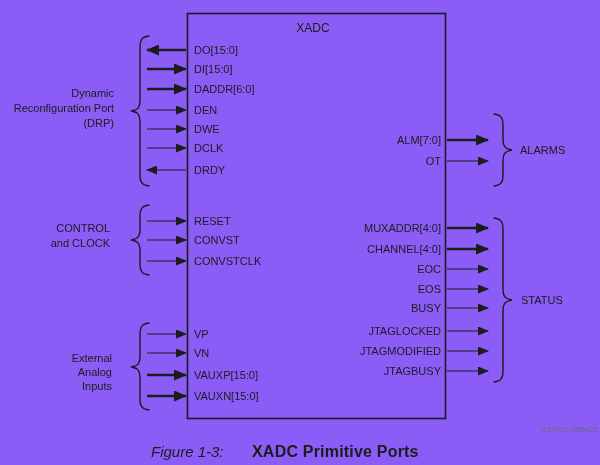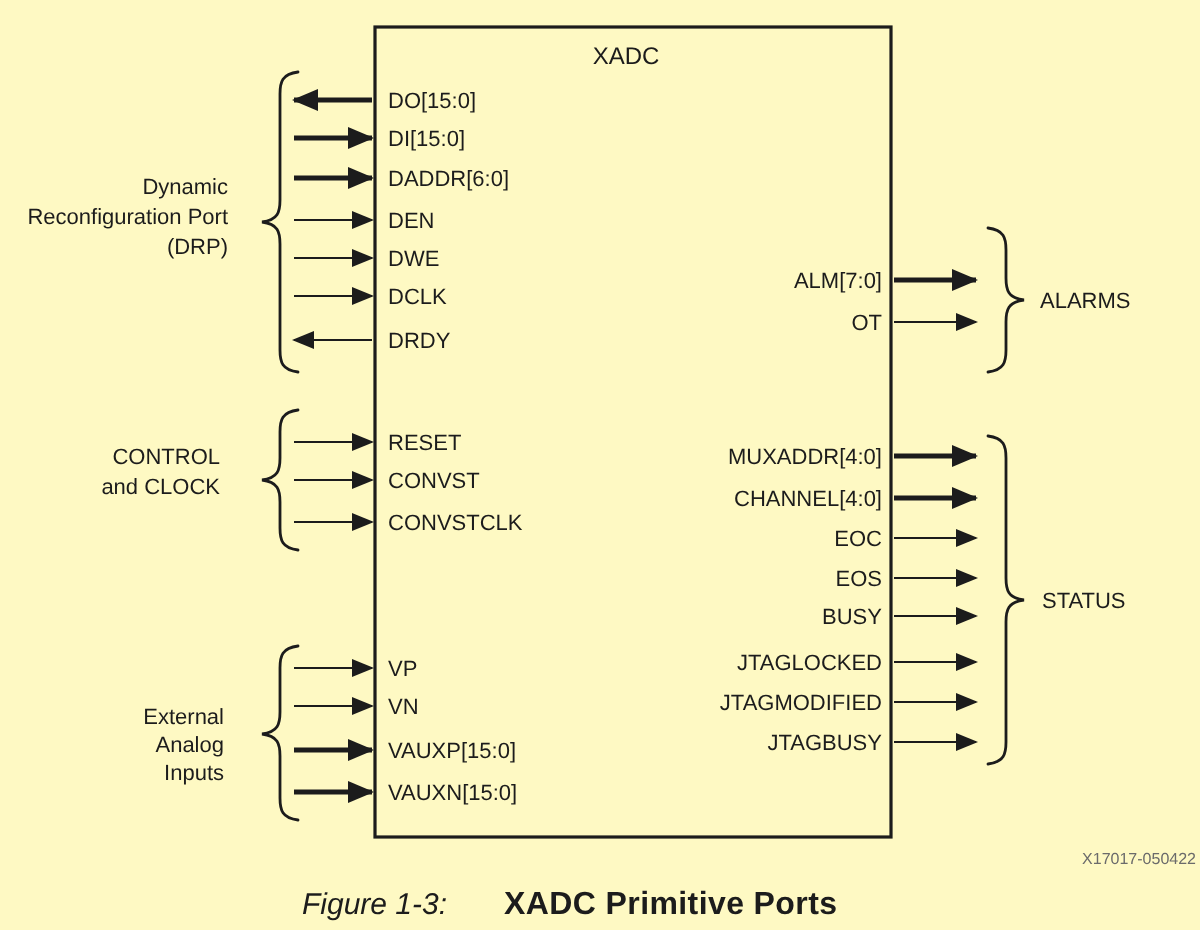--- a/index.html
+++ b/index.html
@@ -1,17 +1,17 @@
 <!DOCTYPE html>
 <html><head>
 <meta charset="utf-8">
 <style>
   html,body { margin:0; padding:0; background:#ffffff; }
   .canvas {
-    position:relative; width:600px; height:465px; background:#fef9c3;
+    position:relative; width:600px; height:465px; background:#8b5cf6;
     font-family:"Liberation Sans", sans-serif; overflow:hidden;
   }
   svg text { fill:#1c1c1c; }
   .port-label   { font-size:11px; }
   .group-label  { font-size:11px; }
   .block-title  { font-size:12px; }
   .doc-number   { font-size:8px; fill:#6b6b6b; }
   .caption-prefix { font-size:15px; font-style:italic; }
   .caption-title  { font-size:16px; font-weight:bold; letter-spacing:0.2px; }
   .sig  { stroke:#1c1c1c; stroke-width:1.1; }

